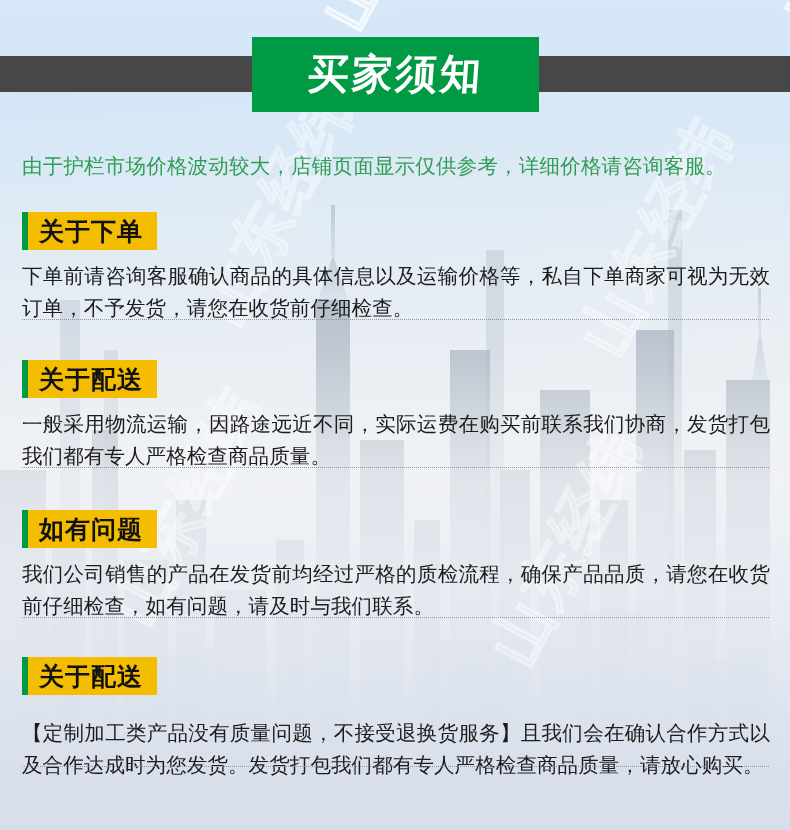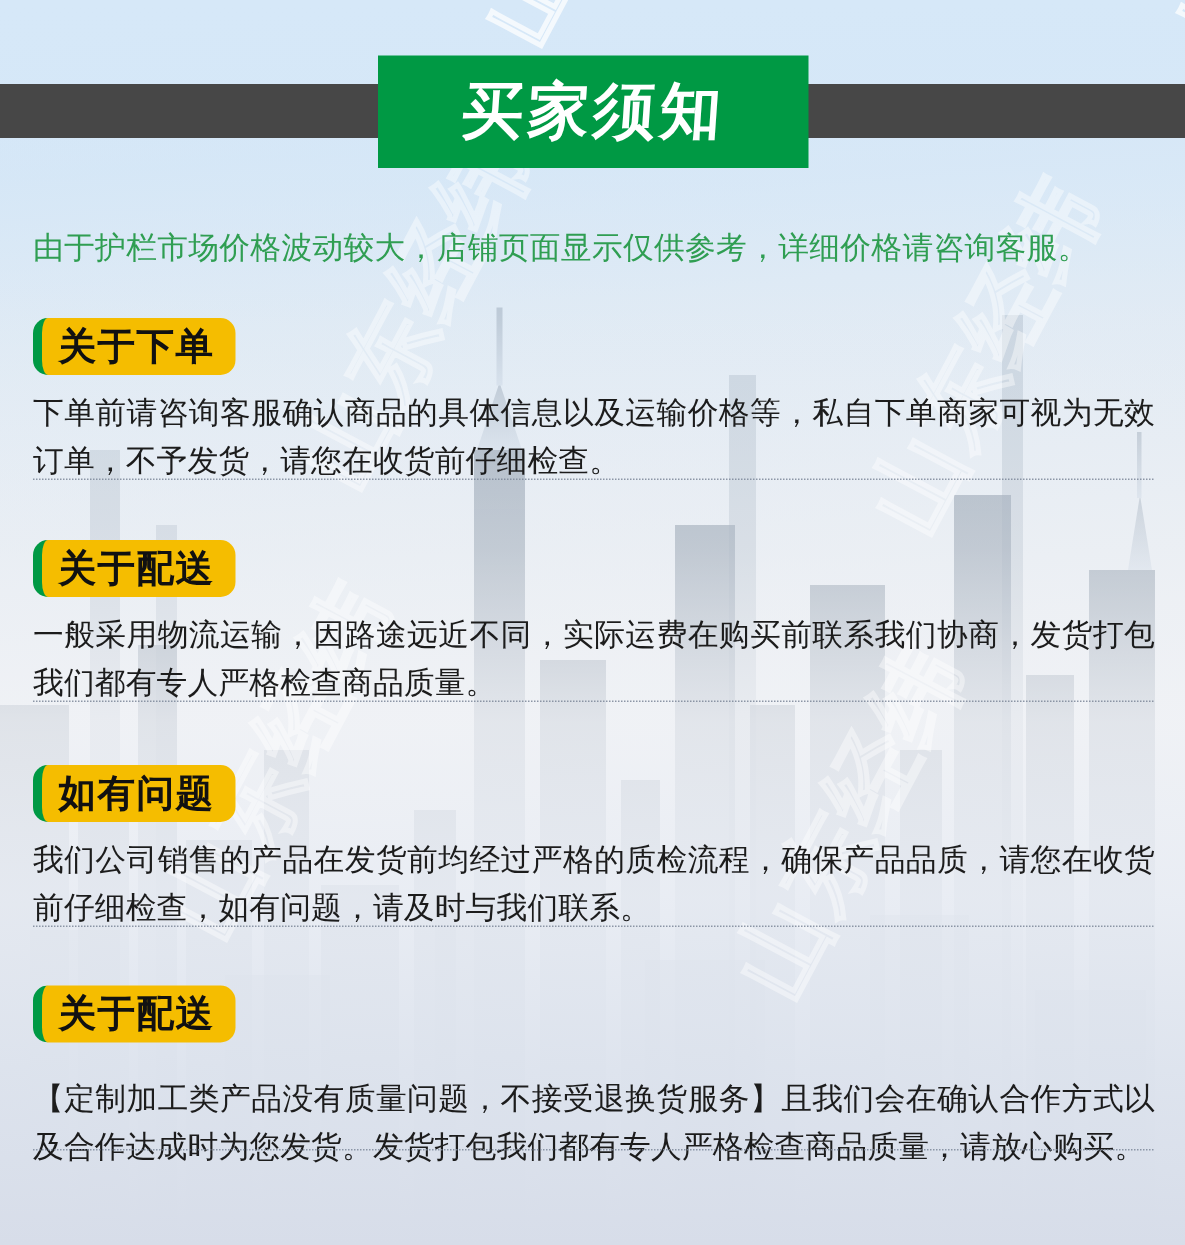--- a/index.html
+++ b/index.html
@@ -134,21 +134,20 @@
     position: absolute;
     left: 22px;
     top: 0;
     height: 38px;
     background: #f5bd00;
     border-left: 6px solid #009944;
     display: inline-flex;
     align-items: center;
     box-sizing: border-box;
     padding: 0 14px 0 11px;
-    border-radius: 10px;
   }
   .tag-text {
     font-size: 25px;
     font-weight: bold;
     color: #111111;
     letter-spacing: 1px;
     line-height: 1;
   }
   .body-text {
     position: absolute;

